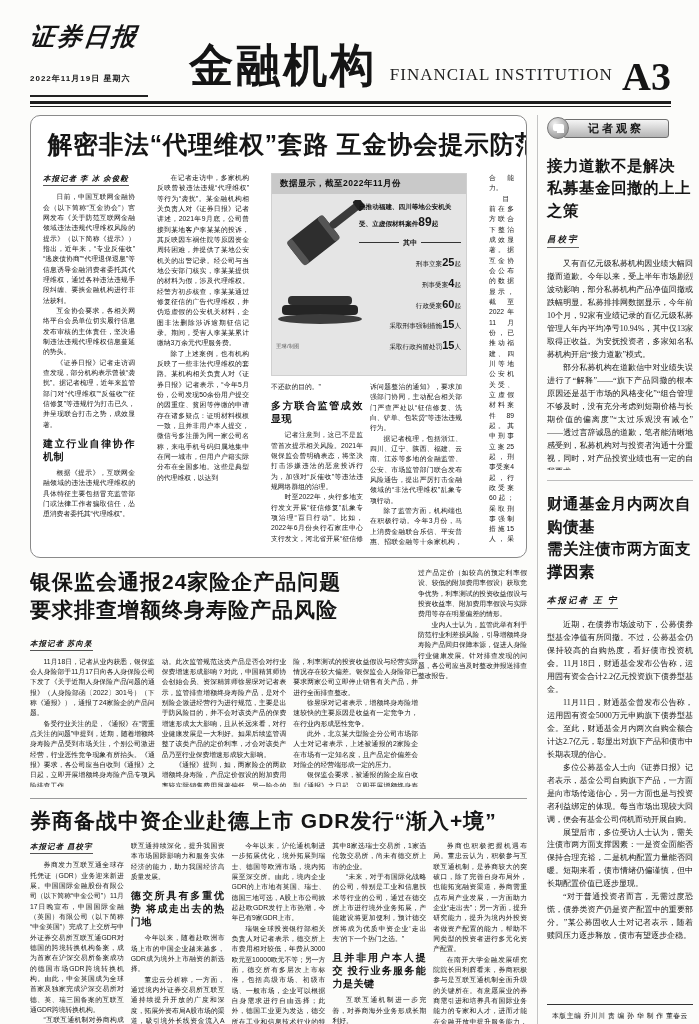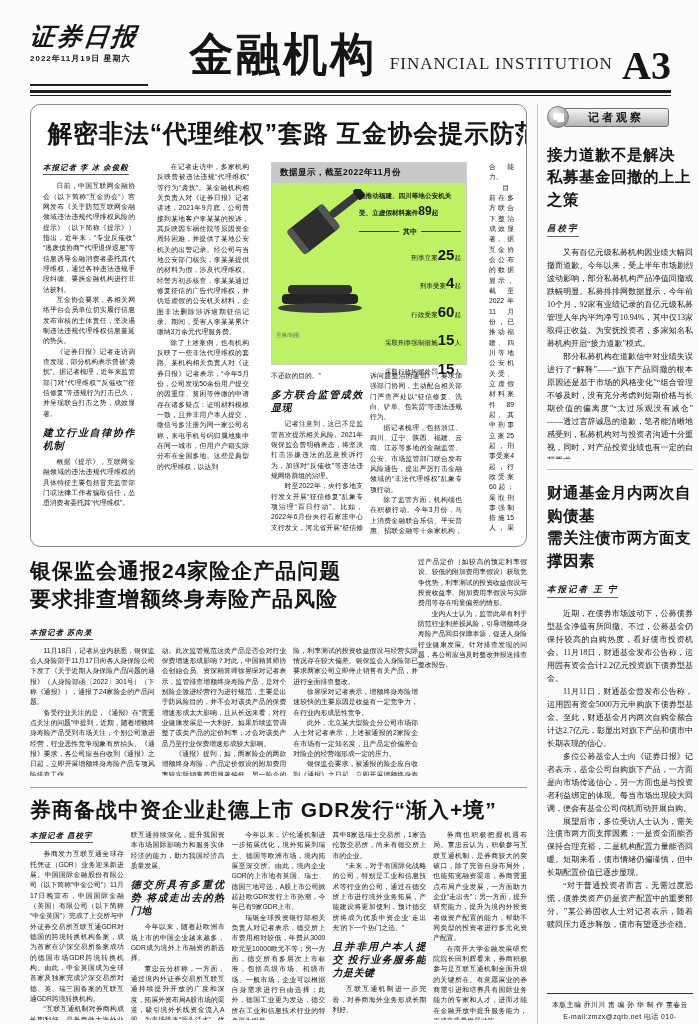--- a/index.html
+++ b/index.html
@@ -12,22 +12,22 @@
     font-family:"Liberation Sans","DejaVu Sans",sans-serif;
     position:relative;
   }
   
   .hdr{display:flex;align-items:flex-end;padding:20px 28px 0 30px;}
   .masthead{width:150px;}
   .paper-logo{
     font-family:"DejaVu Serif",serif;font-weight:bold;font-style:italic;
     font-size:25px;letter-spacing:2px;transform:skewX(-6deg);white-space:nowrap;
   }
-  .paper-date{font-size:8px;font-weight:bold;letter-spacing:1px;margin-top:0;
-    border-bottom:2px solid #222;padding-bottom:20px;width:118px;}
+  .paper-date{font-size:8px;font-weight:bold;letter-spacing:1px;margin-top:20px;
+    border-bottom:2px solid #222;padding-bottom:11px;width:118px;}
   .section-ttl{flex:1;text-align:center;padding-bottom:2px;white-space:nowrap;}
   .section-cn{font-size:44px;font-weight:900;letter-spacing:3px;display:inline-block;
     transform:scaleY(1.04);font-family:"Liberation Sans",sans-serif;}
   .section-en{font-family:"Liberation Serif",serif;font-size:17px;letter-spacing:1px;
     color:#222;display:inline-block;margin-left:8px;text-align:center;}
   .page-no{font-family:"Liberation Serif",serif;font-weight:bold;font-size:40px;
     line-height:.9;padding-bottom:2px;}
   .hdr-rule{margin:4px 28px 0 30px;border-top:3px solid #1c1c1c;border-bottom:1px solid #1c1c1c;height:6px;}
 
   
@@ -35,47 +35,47 @@
   .left-zone{width:497px;flex:none;}
   .sidebar{flex:1;border-left:1px solid #c4c4c4;padding:0 2px 0 9px;
     display:flex;flex-direction:column;}
 
   
   .cols{display:flex;gap:7px;}
   .col{flex:1;font-size:6.8px;line-height:1.52;text-align:justify;overflow:hidden;}
   .cpar{text-indent:2em;}
   .t-c{text-indent:0;}
   .t-h{font-weight:900;font-size:10px;text-indent:0;line-height:1.3;
-    margin:7px 0 5px;letter-spacing:.5px;font-style:italic;}
+    margin:7px 0 5px;letter-spacing:.5px;}
   .byline{font-weight:bold;font-style:italic;font-size:7.5px;letter-spacing:1px;
     margin-bottom:6px;border-bottom:1px solid #555;display:inline-block;padding-bottom:1px;}
 
   
   .main-box{border:1.5px solid #8a8a8a;border-radius:10px;height:443px;
     padding:10px 12px 8px;overflow:hidden;background:#fff;}
   .main-box h1{font-size:25px;font-weight:900;letter-spacing:1px;text-align:center;
     margin:2px 0 12px;white-space:nowrap;transform:scaleX(.98);}
   .main-cols{display:flex;gap:22px;height:372px;}
   .mcol1,.mcol2{width:92px;flex:none;}
   .mid{width:196px;flex:none;display:flex;flex-direction:column;}
   .mcol5{flex:1;}
 
   
-  .info{border:1px solid #d0d0d0;background:#bef264;height:203px;flex:none;position:relative;margin-bottom:6px;}
+  .info{border:1px solid #d0d0d0;background:#e5e5e5;height:203px;flex:none;position:relative;margin-bottom:6px;}
   .info-bar{background:#c9c9c9;color:#111;font-weight:900;font-size:8.5px;
     padding:4px 8px;letter-spacing:.5px;}
   .info-body{position:relative;height:158px;}
   .gavel{position:absolute;left:2px;top:6px;}
   .stats{position:absolute;right:5px;top:8px;width:102px;font-size:6.6px;}
   .stat-lead{font-weight:bold;line-height:1.6;}
   .stat-lead b{font-size:12px;font-family:"Liberation Sans",sans-serif;}
   .qizhong{display:flex;align-items:center;gap:4px;margin:6px 0 4px;font-weight:bold;font-size:7px;}
   .qizhong::before,.qizhong::after{content:"";flex:1;border-top:1.5px solid #333;}
   .stat-row{text-align:right;line-height:1.9;white-space:nowrap;}
-  .stat-row b{font-size:15px;}
+  .stat-row b{font-size:11px;}
   .credit{position:absolute;left:4px;bottom:2px;font-size:5.5px;color:#666;}
   .mid-cols{display:flex;gap:7px;flex:1;overflow:hidden;}
   .mid-cols .col{width:92px;flex:none;}
 
   
   .art2{height:222px;overflow:hidden;margin-top:10px;display:flex;gap:0;}
   .art2-left{width:388px;flex:none;}
   .art2 h2{font-size:21px;font-weight:900;letter-spacing:1px;line-height:1.35;margin-bottom:7px;white-space:nowrap;}
   .art2-cols{display:flex;gap:7px;height:130px;}
   .art2-c4{flex:1;font-size:6.8px;line-height:1.52;text-align:justify;overflow:hidden;}

